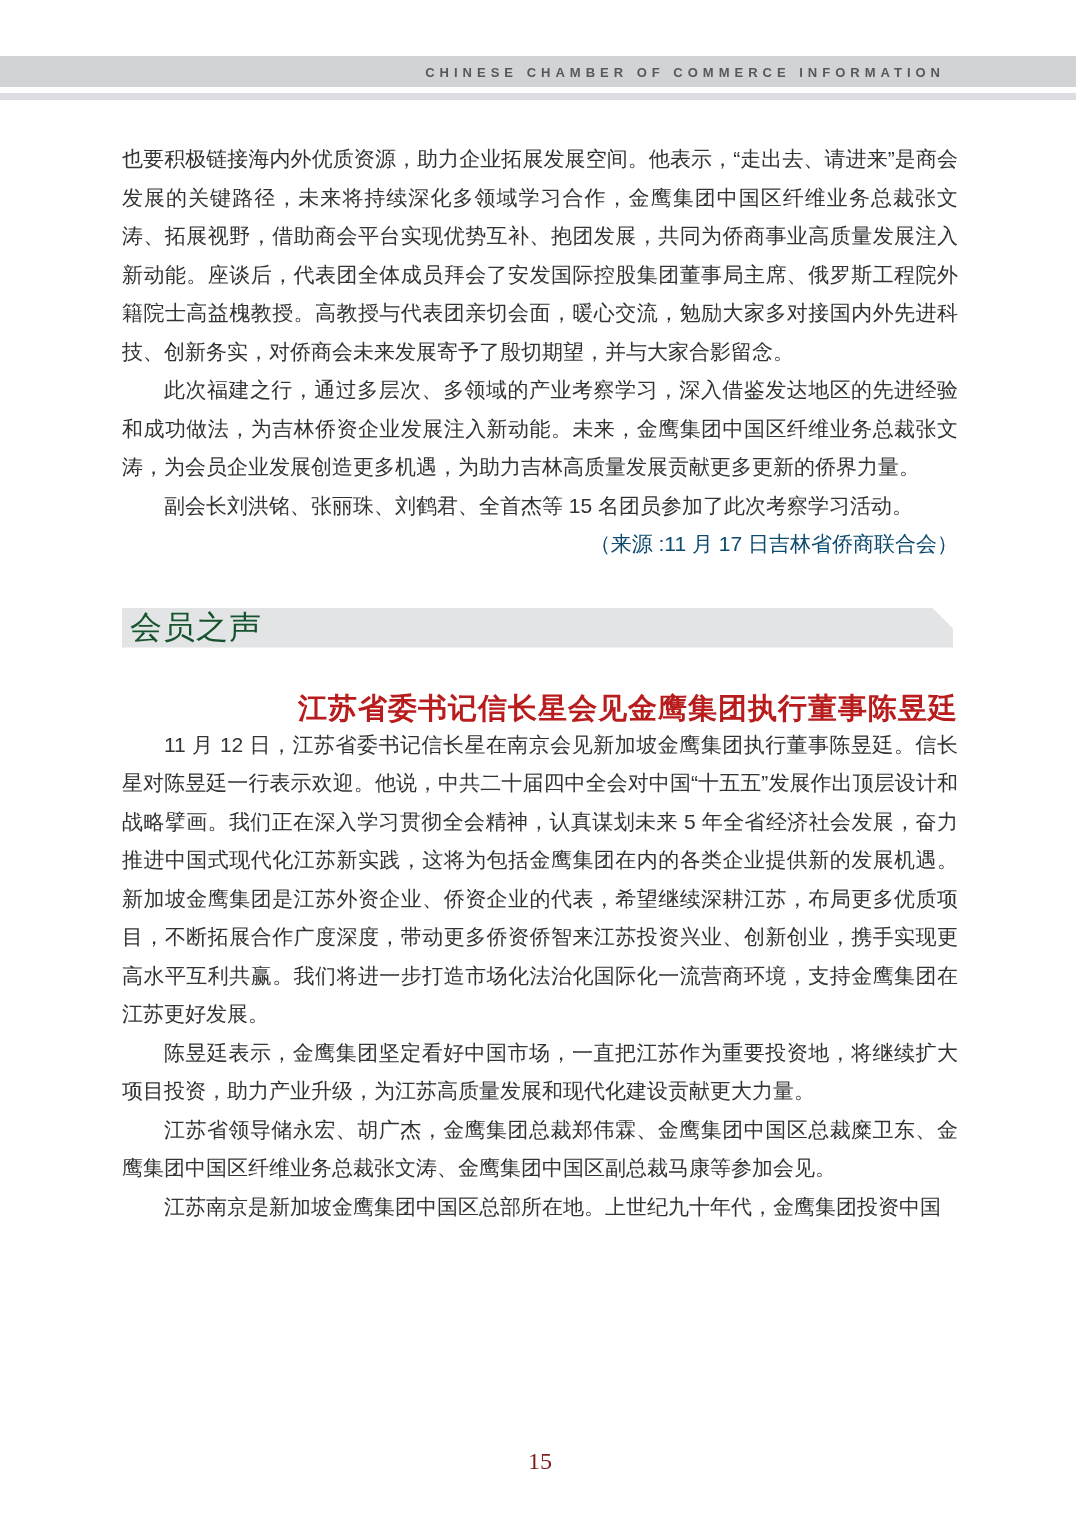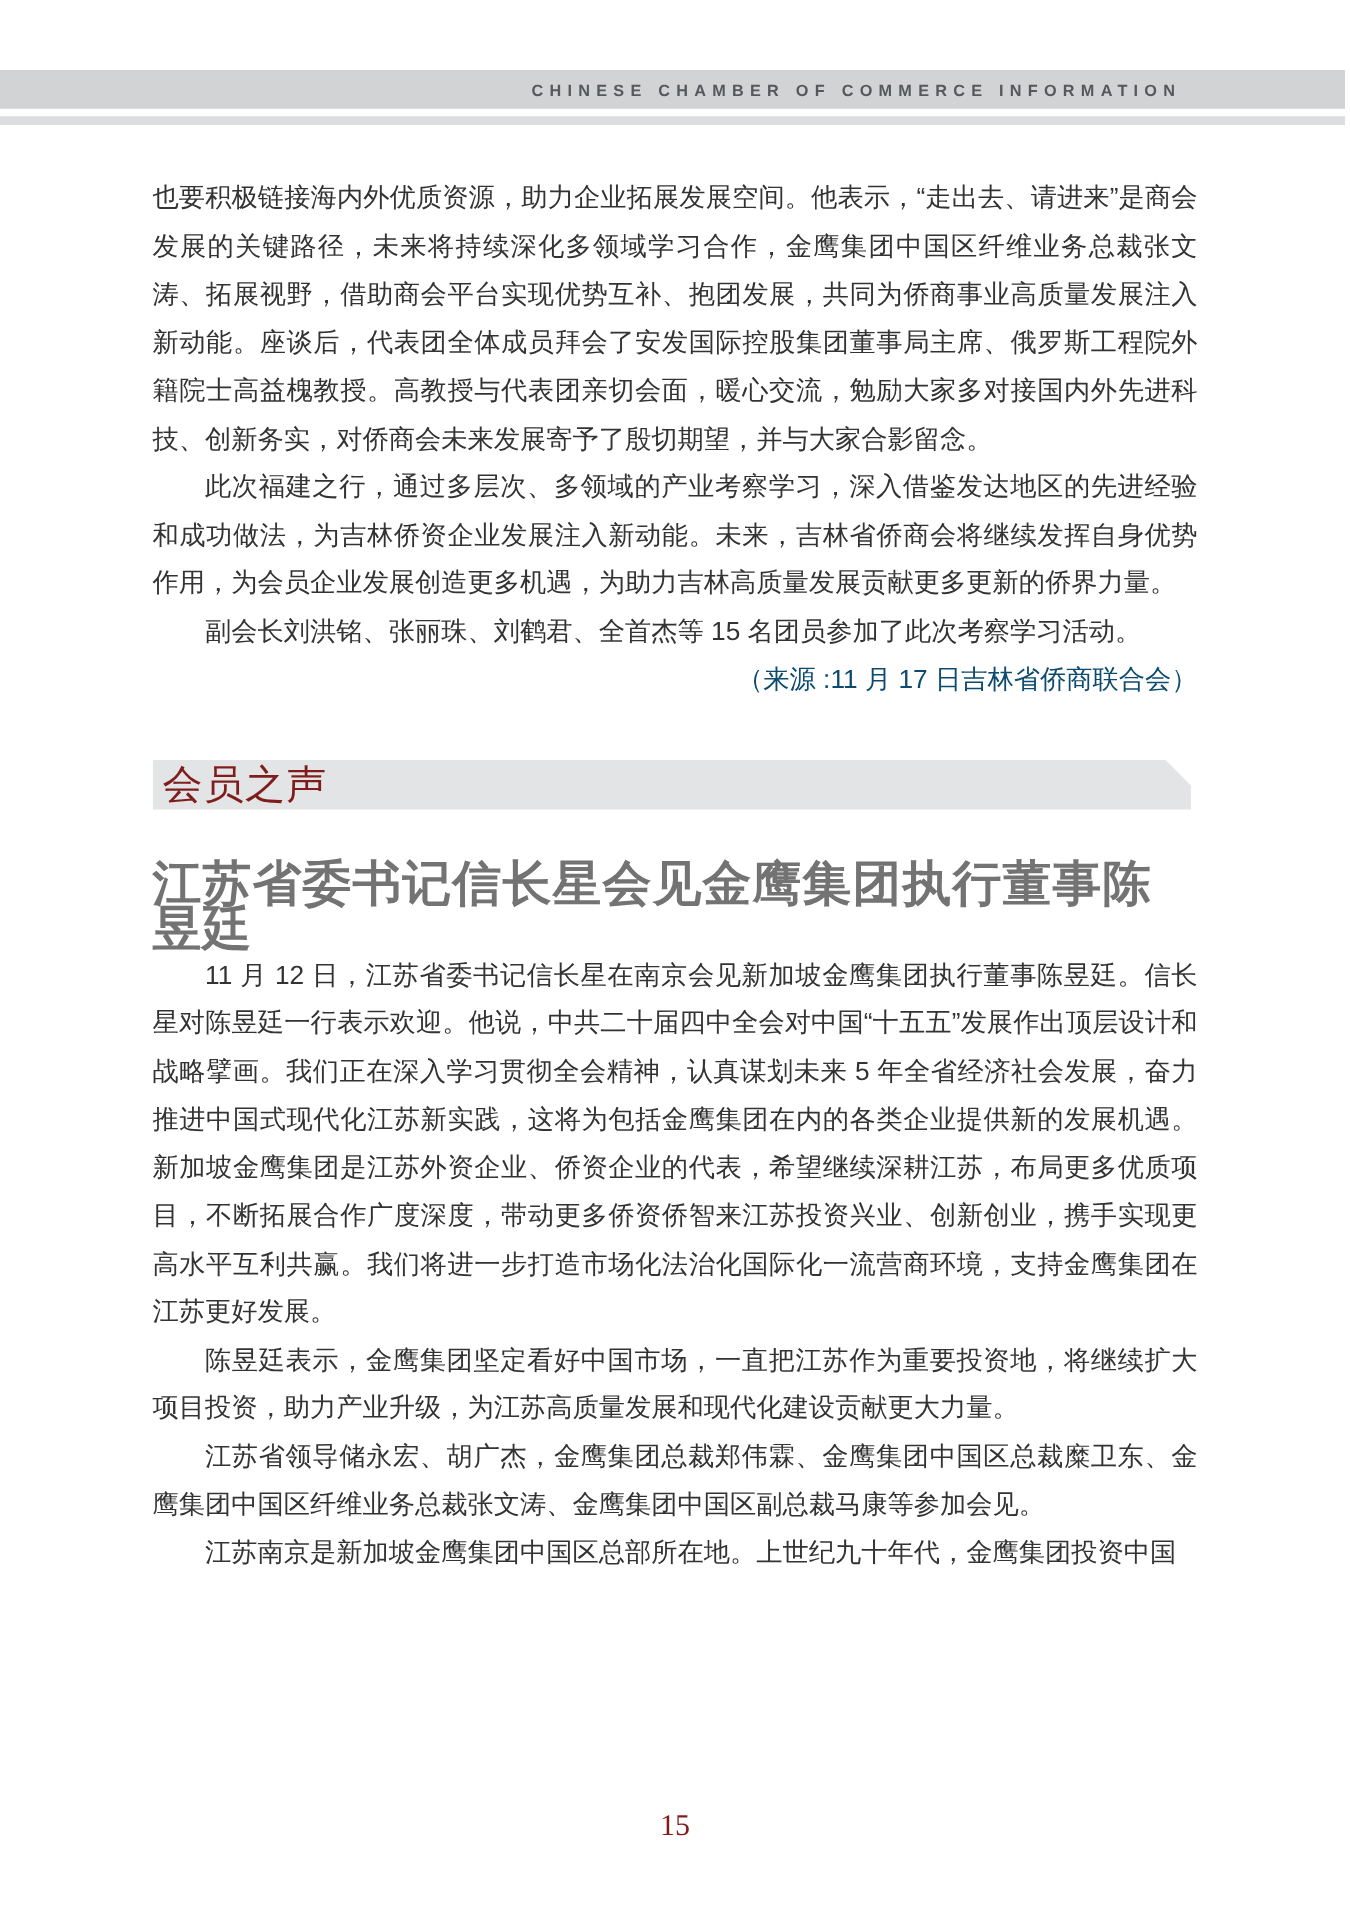--- a/index.html
+++ b/index.html
@@ -75,31 +75,31 @@
     background: #e3e4e6;
     clip-path: polygon(0 0, calc(100% - 21px) 0, 100% 21px, 100% 100%, 0 100%);
     display: flex;
     align-items: center;
     box-sizing: border-box;
     padding-left: 8px;
   }
   .section-banner-label {
     font-family: Liberation Mono, monospace;
     font-size: 32px;
-    color: #7f1d1d;
+    color: #14532d;
     letter-spacing: 1px;
   }
   
   .article-title {
     margin: 42px 0 0 0;
-    text-align: left;
-    font-size: 39px;
+    text-align: right;
+    font-size: 29px;
     line-height: 36px;
     font-weight: bold;
-    color: #737373;
+    color: #b91c1c;
     letter-spacing: 1px;
   }
   .first-after-title { margin-top: 26px; }
   
   .page-footer {
     position: absolute;
     top: 1448px;
     left: 0;
     width: 1080px;
     text-align: center;
@@ -118,21 +118,21 @@
   <div class="header-bar">
     <span class="header-banner-text">CHINESE CHAMBER OF COMMERCE INFORMATION</span>
   </div>
   <div class="header-bar-thin"></div>
 
   <div class="content">
 
     <p class="body">也要积极链接海内外优质资源，助力企业拓展发展空间。他表示，“走出去、请进来”是商会发展的关键路径，未来将持续深化多领域学习合作，金鹰集团中国区纤维业务总裁张文涛、拓展视野，借助商会平台实现优势互补、抱团发展，共同为侨商事业高质量发展注入新动能。座谈后，代表团全体成员拜会了安发国际控股集团董事局主席、俄罗斯工程院外籍院士高益槐教授。高教授与代表团亲切会面，暖心交流，勉励大家多对接国内外先进科技、创新务实，对侨商会未来发展寄予了殷切期望，并与大家合影留念。</p>
 
 
-    <p class="body indent">此次福建之行，通过多层次、多领域的产业考察学习，深入借鉴发达地区的先进经验和成功做法，为吉林侨资企业发展注入新动能。未来，吉林省侨商会将继续发挥自身优势作用，为会员企业发展创造更多机遇，为助力吉林高质量发展贡献更多更新的侨界力量。</p>
+    <p class="body indent">此次福建之行，通过多层次、多领域的产业考察学习，深入借鉴发达地区的先进经验和成功做法，为吉林侨资企业发展注入新动能。未来，金鹰集团中国区纤维业务总裁张文涛，为会员企业发展创造更多机遇，为助力吉林高质量发展贡献更多更新的侨界力量。</p>
 
     <p class="body indent">副会长刘洪铭、张丽珠、刘鹤君、全首杰等 15 名团员参加了此次考察学习活动。</p>
 
     <p class="source">（来源 :11 月 17 日吉林省侨商联合会）</p>
 
     <div class="section-banner">
       <span class="section-banner-label">会员之声</span>
     </div>
 
     <h1 class="article-title">江苏省委书记信长星会见金鹰集团执行董事陈昱廷</h1>

